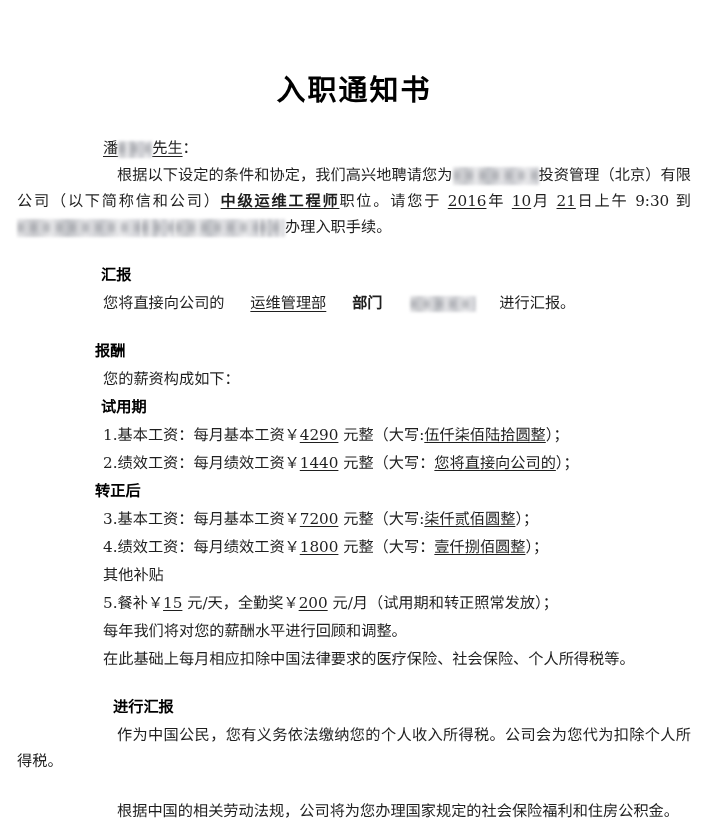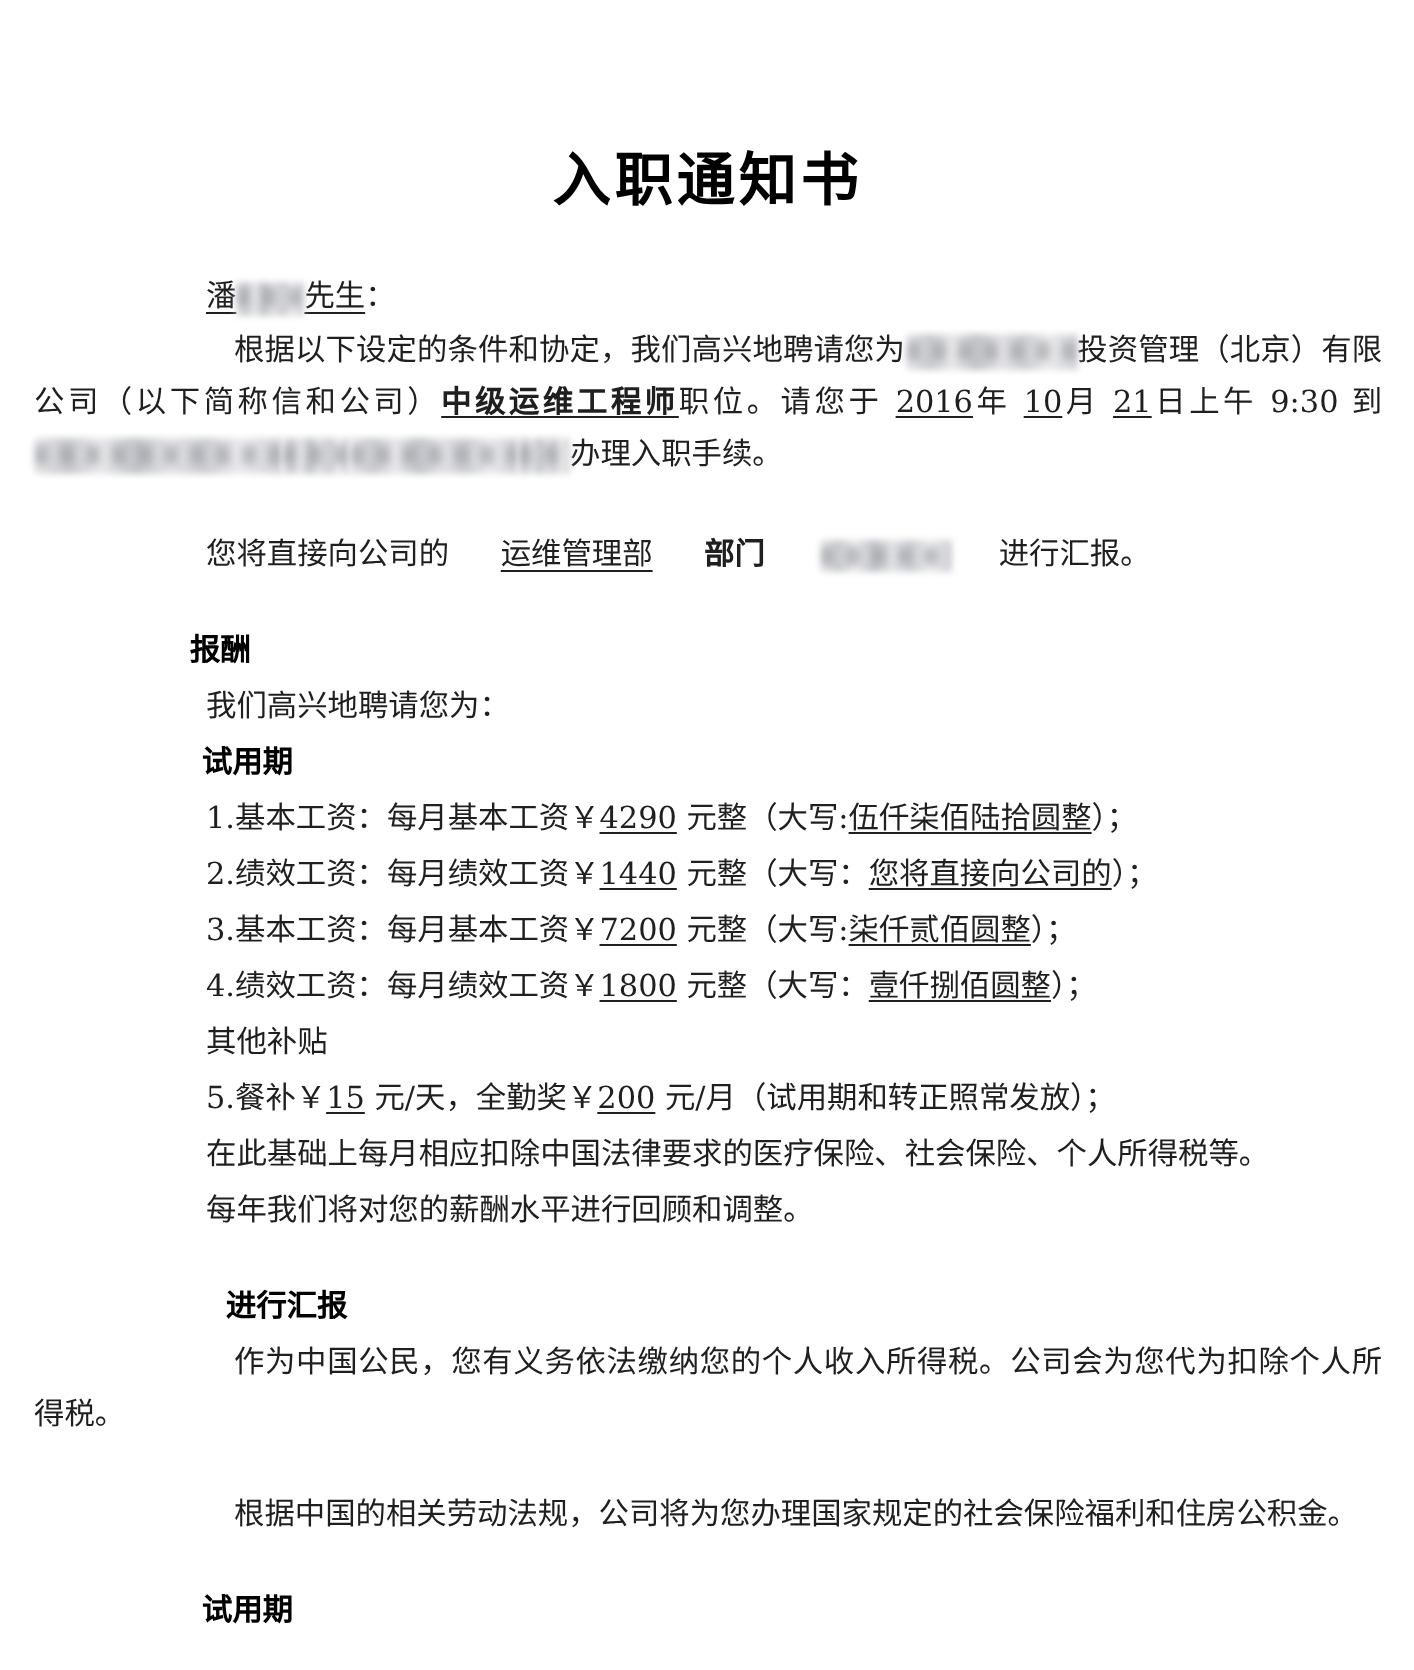--- a/index.html
+++ b/index.html
@@ -159,66 +159,68 @@
     <span>根据以下设定的条件和协定，我们高兴地聘请您为</span><span class="redacted redacted-company"></span><span>投资管理（北京）有限公司（以下简称信和公司）</span><span class="bu">中级运维工程师</span><span>职位。请您于</span>
     <span class="u">2016</span><span>年</span>
     <span class="u">10</span><span>月</span>
     <span class="u">21</span><span>日上午</span>
     <span>9:30</span>
     <span>到</span><span class="redacted redacted-addr-1"></span><span class="redacted redacted-addr-2"></span><span class="redacted redacted-addr-3"></span><span class="redacted redacted-addr-4"></span><span>办理入职手续。</span>
   </p>
 
   <div class="spacer-md"></div>
 
+  <p class="heading">汇报</p>
   <p class="block body-indent">
     <span>您将直接向公司的</span>
     <span class="blank blank-dept">运维管理部</span>
     <span class="b">部门</span>
     <span class="blank blank-mgr"><span class="redacted redacted-mgr"></span></span><span>进行汇报。</span>
   </p>
 
   <div class="spacer-md"></div>
 
   <p class="heading" style="padding-left:80px;">报酬</p>
-  <p class="block body-indent">我们高兴地聘请您为：</p>
+  <p class="block body-indent">您的薪资构成如下：</p>
 
   <p class="heading">试用期</p>
 
   <p class="block body-indent">
     <span>1.</span><span>基本工资：每月基本工资￥</span><span class="u">4290</span>
     <span>元整</span><span>（大写:</span><span class="u">伍仟柒佰陆拾圆整</span><span>）；</span>
   </p>
 
   <p class="block body-indent">
     <span>2.</span><span>绩效工资：每月绩效工资￥</span><span class="u">1440</span>
     <span>元整</span><span>（大写：</span><span class="u">您将直接向公司的</span><span>）；</span>
   </p>
 
+  <p class="heading" style="padding-left:80px;">转正后</p>
 
   <p class="block body-indent">
     <span>3.</span><span>基本工资：每月基本工资￥</span><span class="u">7200</span>
     <span>元整</span><span>（大写:</span><span class="u">柒仟贰佰圆整</span><span>）；</span>
   </p>
 
   <p class="block body-indent">
     <span>4.</span><span>绩效工资：每月绩效工资￥</span><span class="u">1800</span>
     <span>元整</span><span>（大写：</span><span class="u">壹仟捌佰圆整</span><span>）；</span>
   </p>
 
   <p class="block body-indent">其他补贴</p>
 
   <p class="block body-indent">
     <span>5.</span><span>餐补￥</span><span class="u">15</span>
     <span>元/天，全勤奖￥</span><span class="u">200</span>
     <span>元/月（试用期和转正照常发放）；</span>
   </p>
 
+  <p class="block body-indent">每年我们将对您的薪酬水平进行回顾和调整。</p>
+
   <p class="block para-wrap" style="text-indent:86px;">在此基础上每月相应扣除中国法律要求的医疗保险、社会保险、个人所得税等。</p>
-
-  <p class="block body-indent">每年我们将对您的薪酬水平进行回顾和调整。</p>
 
   <div class="spacer-md"></div>
 
   <p class="heading h-indent-more">进行汇报</p>
   <p class="block para-wrap" style="text-indent:100px;">作为中国公民，您有义务依法缴纳您的个人收入所得税。公司会为您代为扣除个人所得税。</p>
 
   <div class="spacer-md"></div>
 
   <p class="block para-wrap" style="text-indent:100px;">根据中国的相关劳动法规，公司将为您办理国家规定的社会保险福利和住房公积金。</p>
 

